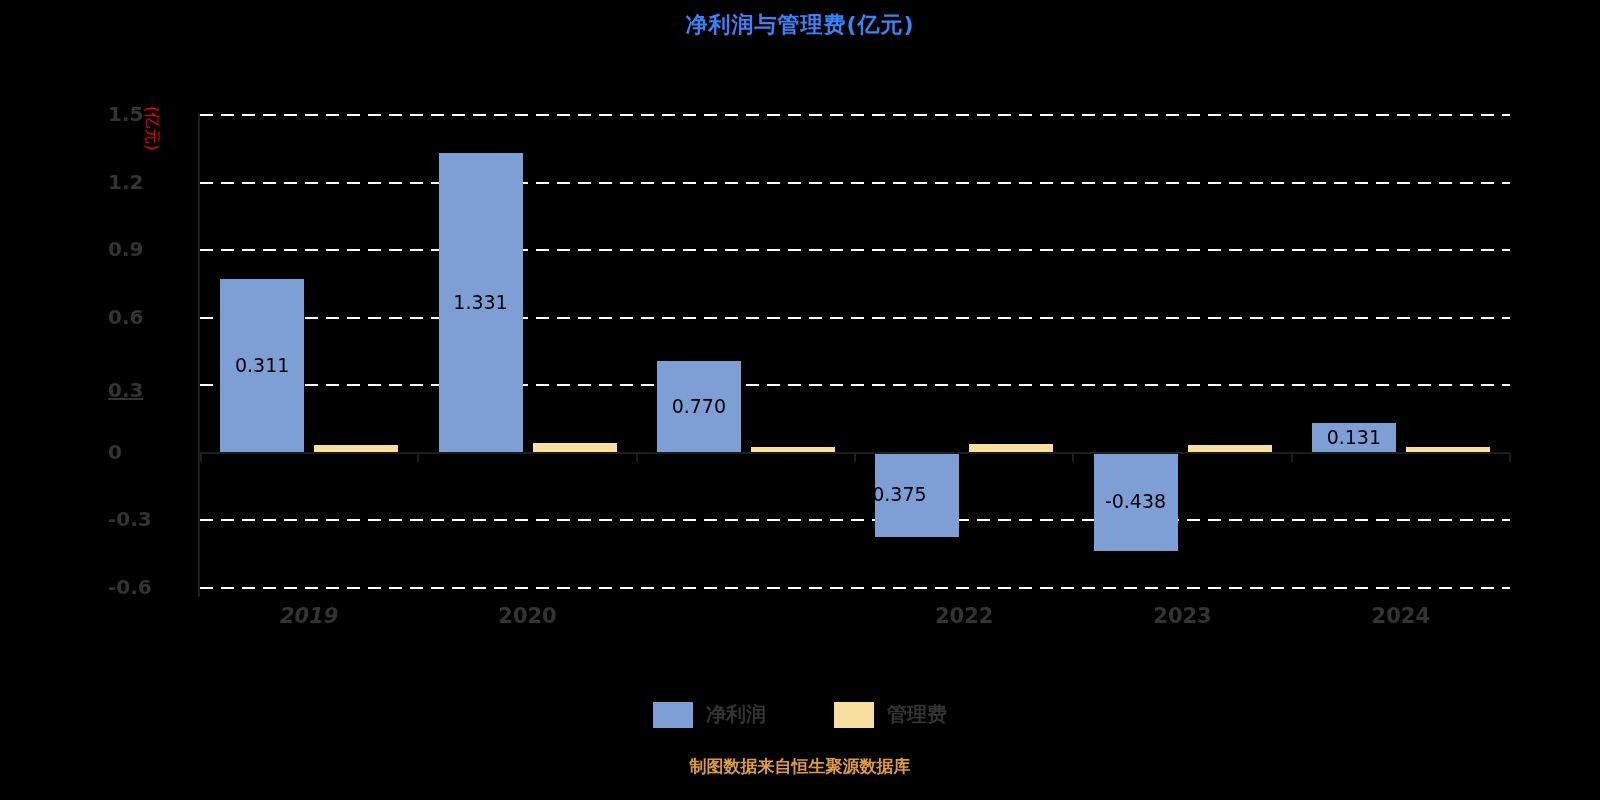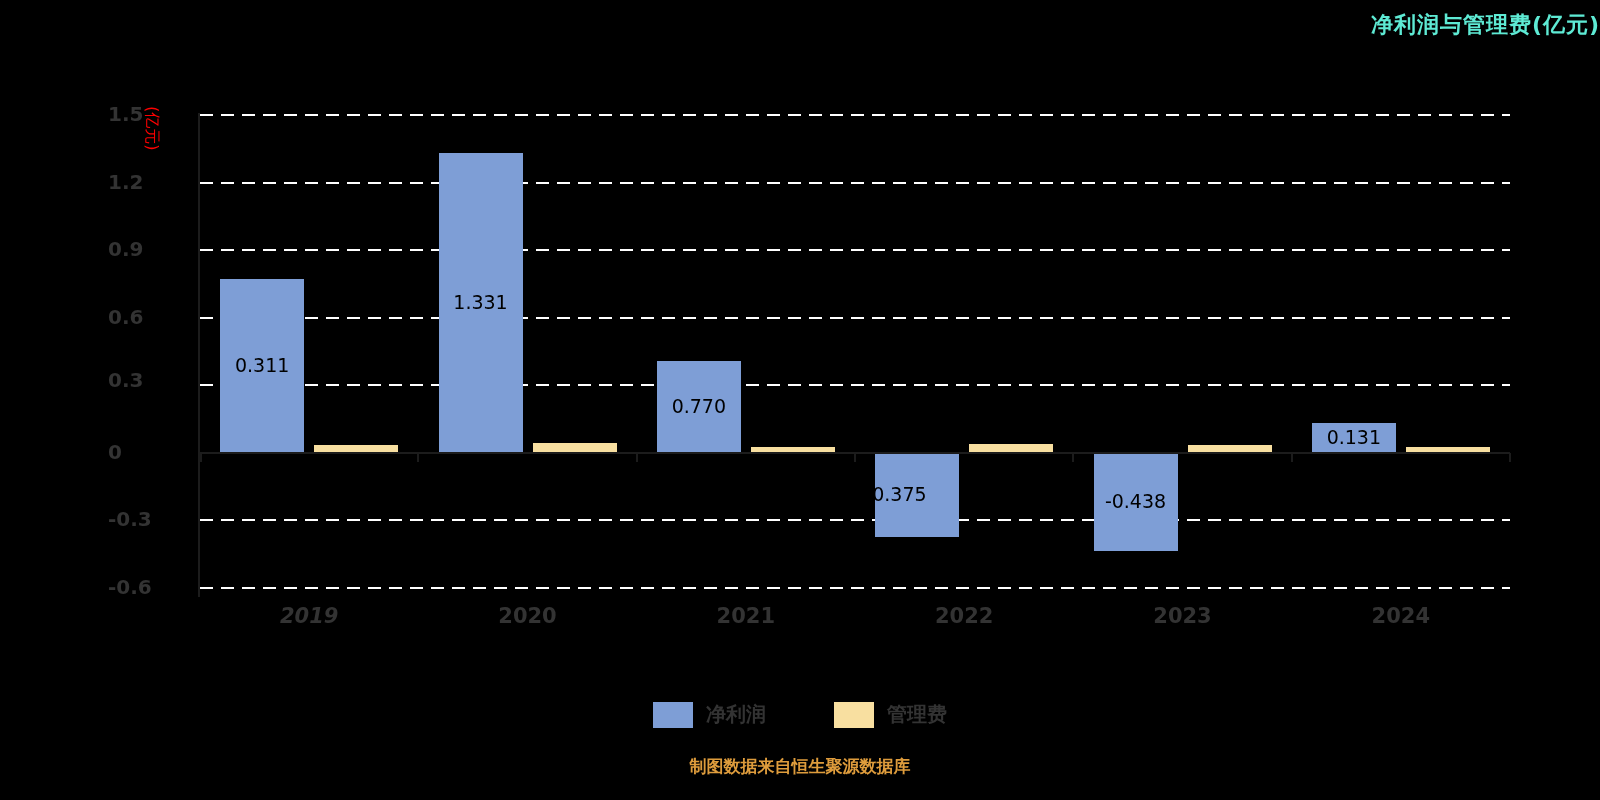--- a/index.html
+++ b/index.html
@@ -1,19 +1,19 @@
 <!DOCTYPE html>
 <html><head>
 <meta charset="utf-8">
 <style>
   html,body{margin:0;padding:0;background:#000;}
   body{width:1600px;height:800px;font-family:"DejaVu Sans","Liberation Sans",sans-serif;}
   .chart{position:relative;width:1600px;height:800px;background:#000;overflow:hidden;}
-  .title{position:absolute;top:10px;left:0;width:100%;text-align:right;
-         font-size:22px;font-weight:bold;color:#5eead4;letter-spacing:1px;}
+  .title{position:absolute;top:10px;left:0;width:100%;text-align:center;
+         font-size:22px;font-weight:bold;color:#3b82f6;letter-spacing:1px;}
   .ylabel{position:absolute;left:162px;top:106px;font-size:16px;color:#ff0000;
           transform:rotate(90deg);transform-origin:left top;white-space:nowrap;}
   .plot{position:absolute;left:200px;top:115px;width:1310px;height:473px;}
   .gridline{position:absolute;left:0;width:100%;height:2px;z-index:1;
             background:repeating-linear-gradient(90deg,#ffffff 0 13px,transparent 13px 21px);}
   .zero-line{position:absolute;left:0;width:100%;height:2px;background:#1c1c1c;z-index:4;}
   .axis-v{position:absolute;left:-2px;top:-2px;width:2px;height:484px;background:#1c1c1c;z-index:4;}
   .xtick-mark{position:absolute;width:2px;height:9px;background:#1c1c1c;z-index:4;}
   .bar{position:absolute;z-index:2;}
   .bar-label{position:absolute;color:#000;font-size:19px;text-align:center;z-index:3;}
@@ -37,21 +37,21 @@
   <div class="plot" id="plot">
       <div class="gridline" style="top: -1px;"></div>
       <div class="ytick" style="top: -13px;">1.5</div>
       <div class="gridline" style="top: 66.5714px;"></div>
       <div class="ytick" style="top: 54.5714px;">1.2</div>
       <div class="gridline" style="top: 134.143px;"></div>
       <div class="ytick" style="top: 122.143px;">0.9</div>
       <div class="gridline" style="top: 201.714px;"></div>
       <div class="ytick" style="top: 189.714px;">0.6</div>
       <div class="gridline" style="top: 269.286px;"></div>
-      <div class="ytick" style="top: 253px;">0.3</div>
+      <div class="ytick" style="top: 263px; text-decoration: underline;">0.3</div>
       <div class="ytick" style="top: 324.857px;">0</div>
       <div class="gridline" style="top: 404.429px;"></div>
       <div class="ytick" style="top: 392.429px;">-0.3</div>
       <div class="gridline" style="top: 472px;"></div>
       <div class="ytick" style="top: 460px;">-0.6</div>
       <div class="axis-v"></div>
       <div class="zero-line" style="top: 336.857px;"></div>
       <div class="xtick-mark" style="left: 0px; top: 337.857px;"></div>
       <div class="xtick-mark" style="left: 217.333px; top: 337.857px;"></div>
       <div class="xtick-mark" style="left: 435.667px; top: 337.857px;"></div>
@@ -63,21 +63,20 @@
       <div class="bar-label" style="left: 10.1667px; width: 104px; top: 238.915px;">0.311</div>
       <div class="bar" style="left: 114.167px; top: 329.974px; width: 84px; height: 7.88333px; background: rgb(248, 223, 160);"></div>
       <div class="xtick" style="left: 0px; width: 218.333px; top: 489px; font-style: italic;">2019</div>
       <div class="bar" style="left: 238.5px; top: 38.0652px; width: 84px; height: 299.792px; background: rgb(126, 158, 214);"></div>
       <div class="bar-label" style="left: 228.5px; width: 104px; top: 175.961px;">1.331</div>
       <div class="bar" style="left: 332.5px; top: 327.721px; width: 84px; height: 10.1357px; background: rgb(248, 223, 160);"></div>
       <div class="xtick" style="left: 218.333px; width: 218.333px; top: 489px;">2020</div>
       <div class="bar" style="left: 456.833px; top: 246.185px; width: 84px; height: 91.6719px; background: rgb(126, 158, 214);"></div>
       <div class="bar-label" style="left: 446.833px; width: 104px; top: 280.021px;">0.770</div>
       <div class="bar" style="left: 550.833px; top: 331.55px; width: 84px; height: 6.30667px; background: rgb(248, 223, 160);"></div>
-      <div class="xtick" style="left: 436.667px; width: 218.333px; top: 489px;">2021</div>
       <div class="bar" style="left: 675.167px; top: 337.857px; width: 84px; height: 84.4643px; background: rgb(126, 158, 214);"></div>
       <div class="bar-label" style="left: 644px; width: 104px; top: 368.089px;">-0.375</div>
       <div class="bar" style="left: 769.167px; top: 328.848px; width: 84px; height: 9.00952px; background: rgb(248, 223, 160);"></div>
       <div class="xtick" style="left: 655px; width: 218.333px; top: 489px;">2022</div>
       <div class="bar" style="left: 893.5px; top: 337.857px; width: 84px; height: 98.6543px; background: rgb(126, 158, 214);"></div>
       <div class="bar-label" style="left: 883.5px; width: 104px; top: 375.184px;">-0.438</div>
       <div class="bar" style="left: 987.5px; top: 330.199px; width: 84px; height: 7.6581px; background: rgb(248, 223, 160);"></div>
       <div class="xtick" style="left: 873.333px; width: 218.333px; top: 489px;">2023</div>
       <div class="bar" style="left: 1111.83px; top: 308.351px; width: 84px; height: 29.5062px; background: rgb(126, 158, 214);"></div>
       <div class="bar-label" style="left: 1101.83px; width: 104px; top: 311.104px;">0.131</div>

